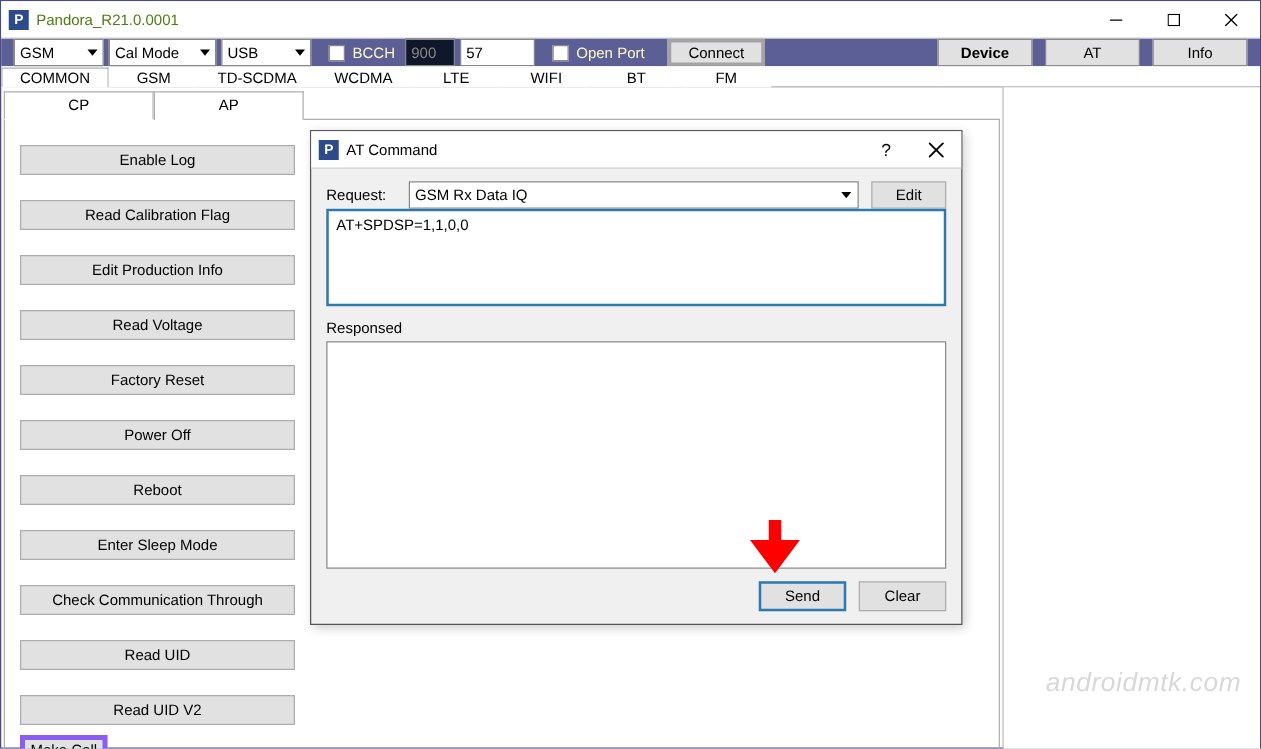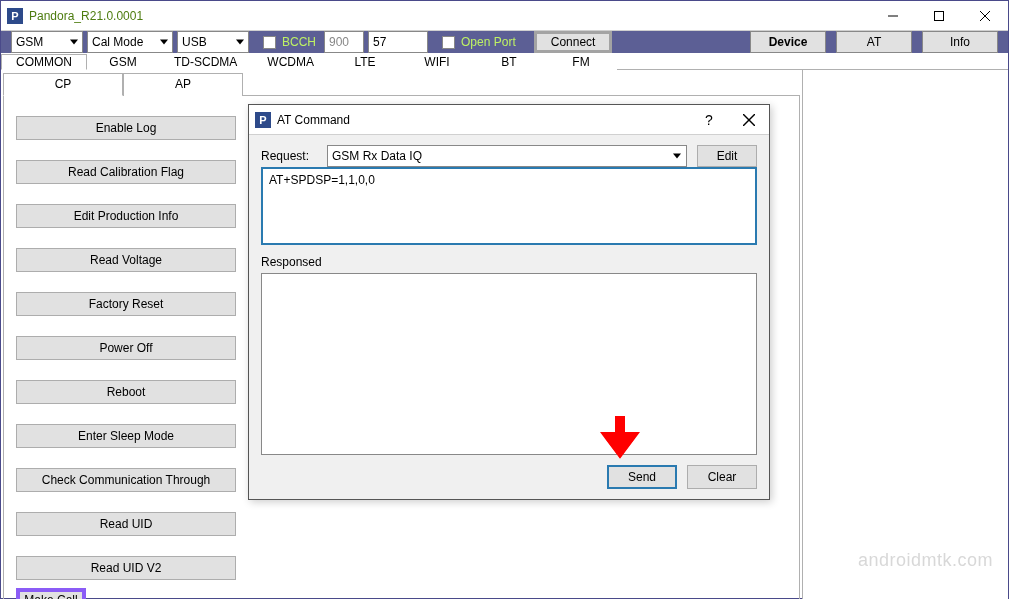--- a/index.html
+++ b/index.html
@@ -12,22 +12,22 @@
 .titlebar .title { font-size: 12px; color: #4d7c0f; flex: 1; }
 .titlebar .winbtn { width: 46px; height: 30px; display: flex; align-items: center; justify-content: center; cursor: pointer; }
 .titlebar .winbtn svg { width: 10px; height: 10px; }
 
 .toolbar { height: 32px; background: #5c5f95; display: flex; align-items: center; padding: 0 10px; gap: 4px; }
 .toolbar .dd { height: 22px; background: #fff; border: 1px solid #888; font-size: 12px; padding: 0 18px 0 4px; position: relative; display: flex; align-items: center; cursor: pointer; }
 .toolbar .dd::after { content: ""; position: absolute; right: 4px; top: 50%; transform: translateY(-50%); border-left: 4px solid transparent; border-right: 4px solid transparent; border-top: 5px solid #000; }
 .toolbar .dd.w60 { width: 72px; }
 .toolbar .dd.w80 { width: 86px; }
 .toolbar .cb { width: 13px; height: 13px; background: #fff; border: 1px solid #888; margin-right: 2px; }
-.toolbar .lbl { color: #bef264; font-size: 12px; margin-right: 4px; }
-.toolbar .num { width: 40px; height: 22px; background: #ffffff; border: 1px solid #888; font-size: 12px; padding: 0 4px; display: flex; align-items: center; color: #888; }
+.toolbar .lbl { color: #fef9c3; font-size: 12px; margin-right: 4px; }
+.toolbar .num { width: 40px; height: 22px; background: #0f172a; border: 1px solid #888; font-size: 12px; padding: 0 4px; display: flex; align-items: center; color: #888; }
 .toolbar .num2 { width: 60px; height: 22px; background: #fff; border: 1px solid #888; font-size: 12px; padding: 0 4px; display: flex; align-items: center; }
 .toolbar .btn { height: 22px; padding: 0 14px; background: #e1e1e1; border: 3px solid #a3a3a3; font-size: 12px; display: flex; align-items: center; cursor: pointer; }
 .toolbar .spacer { flex: 1; }
 .toolbar .rbtn { height: 22px; width: 76px; background: #e1e1e1; border: 1px solid #888; font-size: 12px; display: flex; align-items: center; justify-content: center; cursor: pointer; margin-left: 6px; }
 .toolbar .rbtn.active { font-weight: bold; }
 
 .maintabs { height: 26px; display: flex; border-bottom: 1px solid #b0b0b0; background: #fff; }
 .maintabs .tab { padding: 0 14px; font-size: 12px; border: 1px solid transparent; border-bottom: none; cursor: pointer; position: relative; top: 1px; background: #fff; min-width: 72px; text-align: center; }
 .maintabs .tab.active { border-color: #b0b0b0; background: #fff; border-bottom: 1px solid #fff; font-weight: normal; }
 
@@ -63,21 +63,21 @@
 .dialog .brow { display: flex; justify-content: flex-end; gap: 10px; margin-top: 10px; }
 .dialog .brow .bbtn { width: 70px; height: 24px; background: #e1e1e1; border: 1px solid #adadad; font-size: 12px; cursor: pointer; display: flex; align-items: center; justify-content: center; }
 .dialog .brow .bbtn.hl { border: 2px solid #2a7ab0; }
 
 .arrow { position: absolute; left: 600px; top: 414px; z-index: 20; pointer-events: none; }
 
 .statusbar { height: 22px; background: #fff; border-top: 1px solid #b0b0b0; display: flex; align-items: center; }
 .statusbar .usb { width: 62px; height: 22px; background: #ff0000; display: flex; align-items: center; justify-content: center; }
 .statusbar .sep { width: 1px; height: 18px; background: #c0c0c0; margin: 0 2px; }
 
-.watermark { position: absolute; right: 16px; bottom: 28px; font-size: 18px; color: #d8d8d8; letter-spacing: 0.5px; z-index: 5; pointer-events: none; }
+.watermark { position: absolute; right: 16px; bottom: 40px; font-size: 21px; color: #d8d8d8; letter-spacing: 0.5px; z-index: 5; pointer-events: none; font-style: italic; }
 </style>
 </head>
 <body>
 
 <div class="window">
 
   <div class="titlebar">
     <div class="appicon">P</div>
     <div class="title">Pandora_R21.0.0001</div>
     <div class="winbtn">

